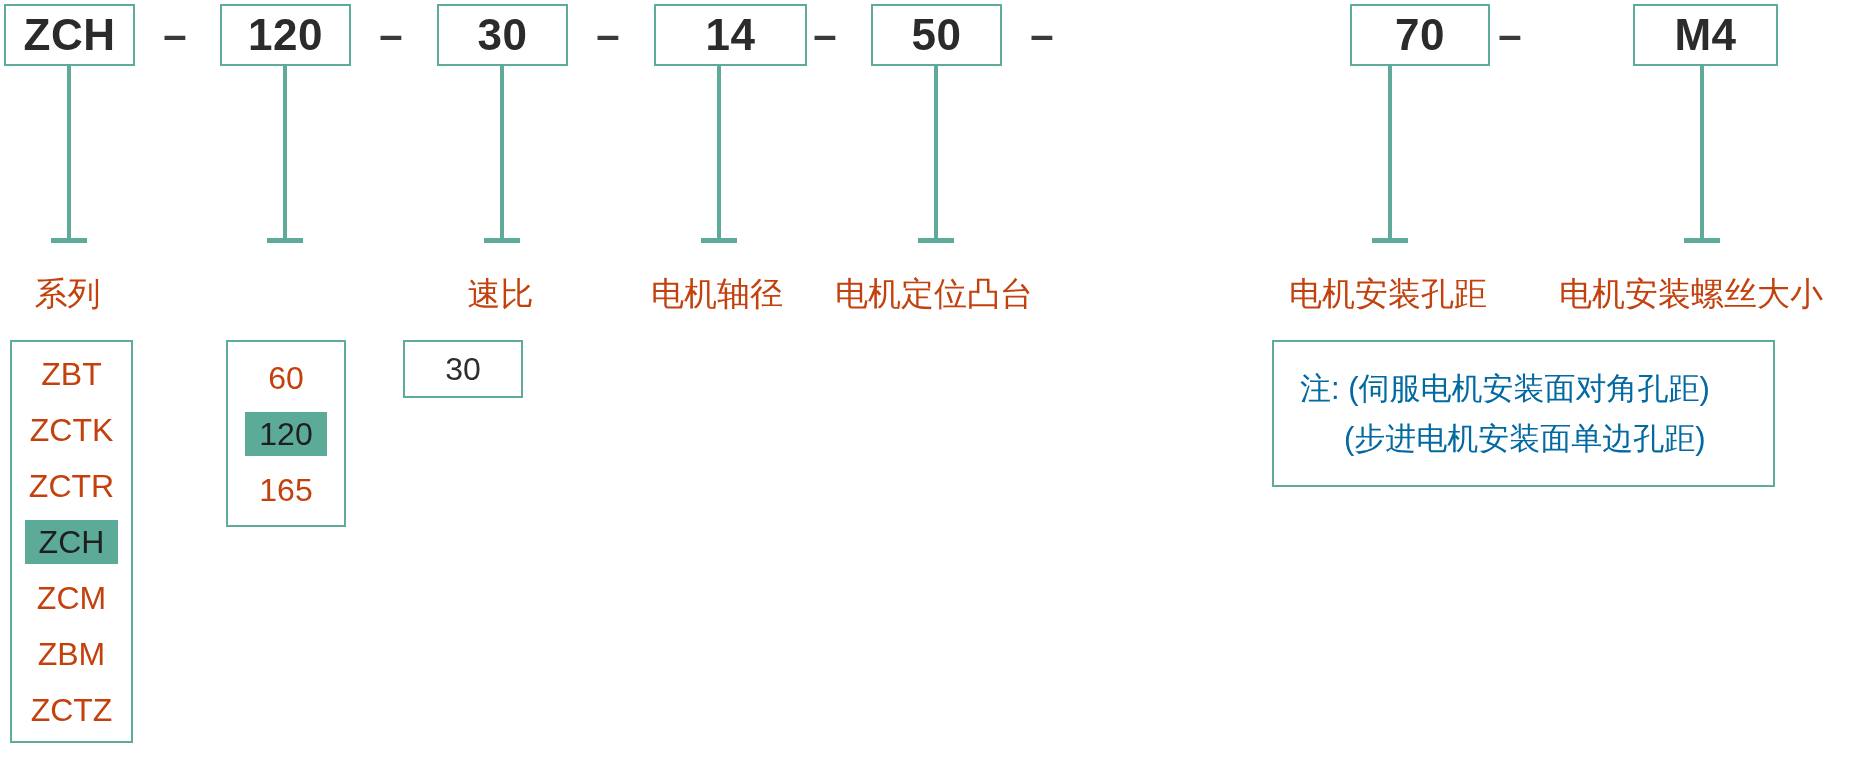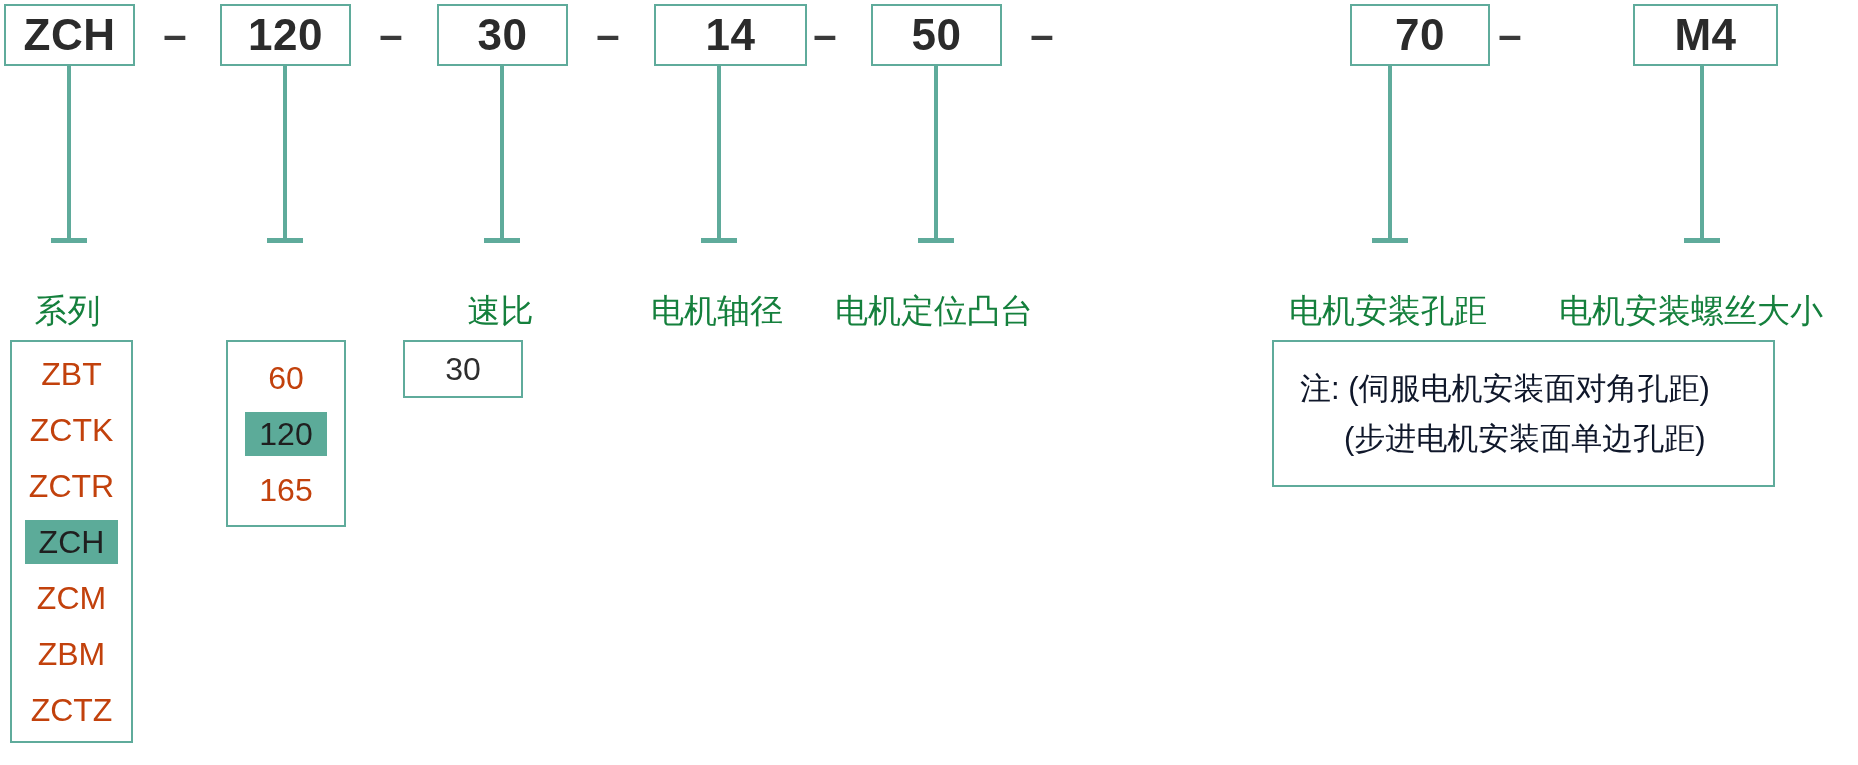--- a/index.html
+++ b/index.html
@@ -56,25 +56,24 @@
     position: absolute;
     height: 5px;
     width: 36px;
     background: #5fab9b;
   }
 
   
   .field-label {
     position: absolute;
     font-size: 33px;
-    color: #15803d;
+    color: #c2410c;
     white-space: nowrap;
     text-align: center;
     line-height: 40px;
-    margin-top: 17px;
   }
 
   
   .option-list {
     position: absolute;
     box-sizing: border-box;
     border: 2px solid #5fab9b;
     background: #ffffff;
     display: flex;
     flex-direction: column;
@@ -115,21 +114,21 @@
     border: 2px solid #5fab9b;
     background: #ffffff;
     padding: 16px 22px 16px 26px;
     display: flex;
     flex-direction: column;
     justify-content: center;
   }
   .note-line {
     font-size: 31px;
     line-height: 50px;
-    color: #0f172a;
+    color: #0369a1;
     white-space: nowrap;
   }
   .note-line.indent {
     padding-left: 44px;
   }
 </style>
 </head>
 <body>
 
 <div id="canvas">

